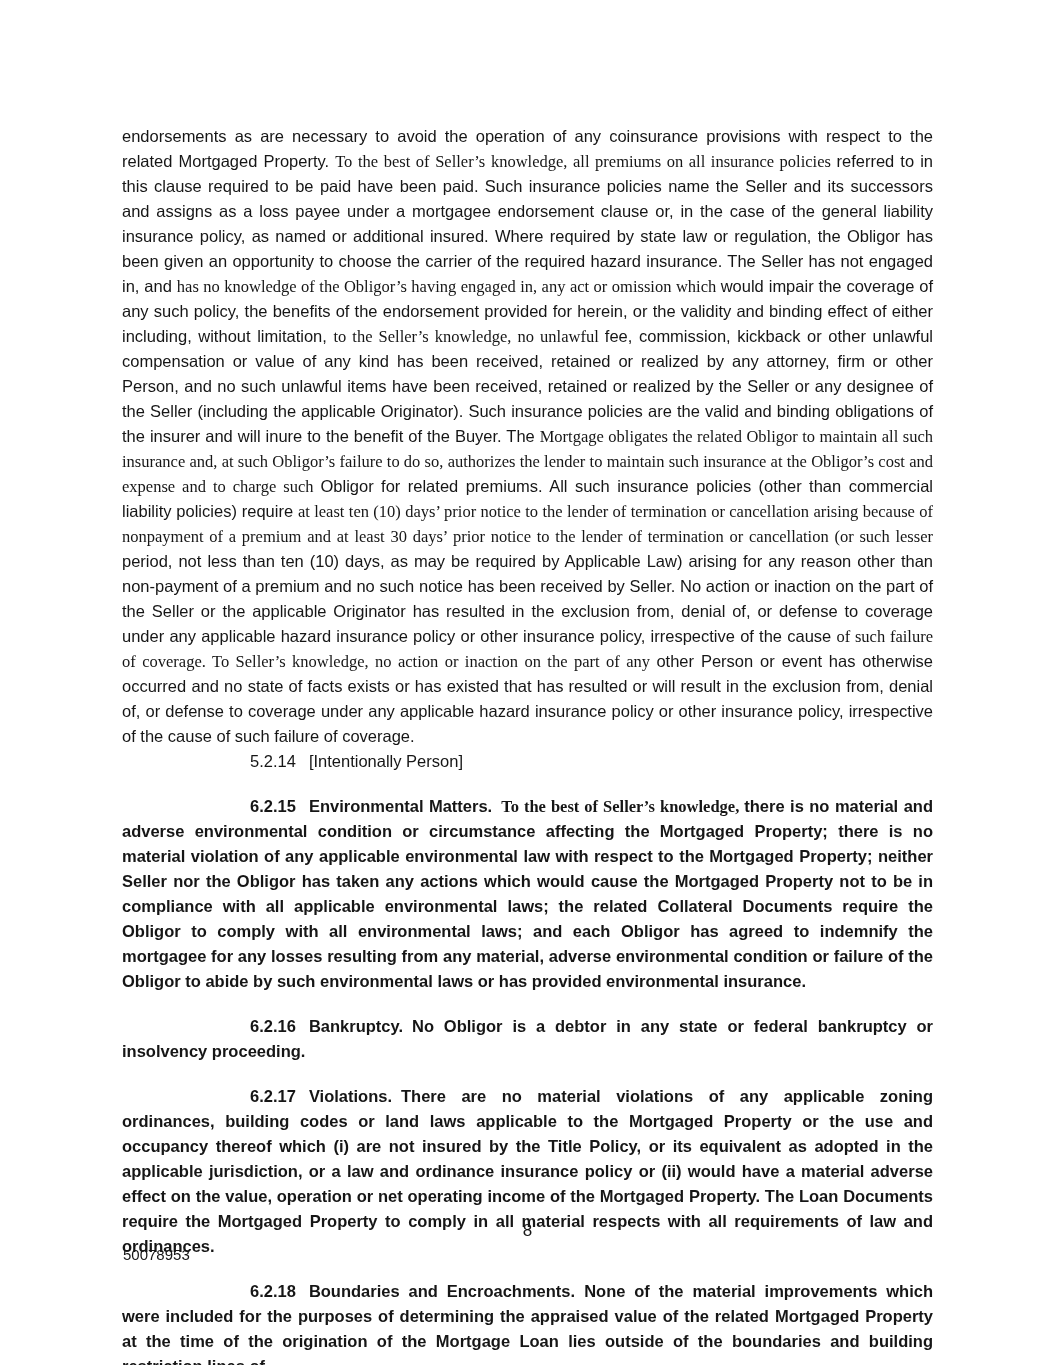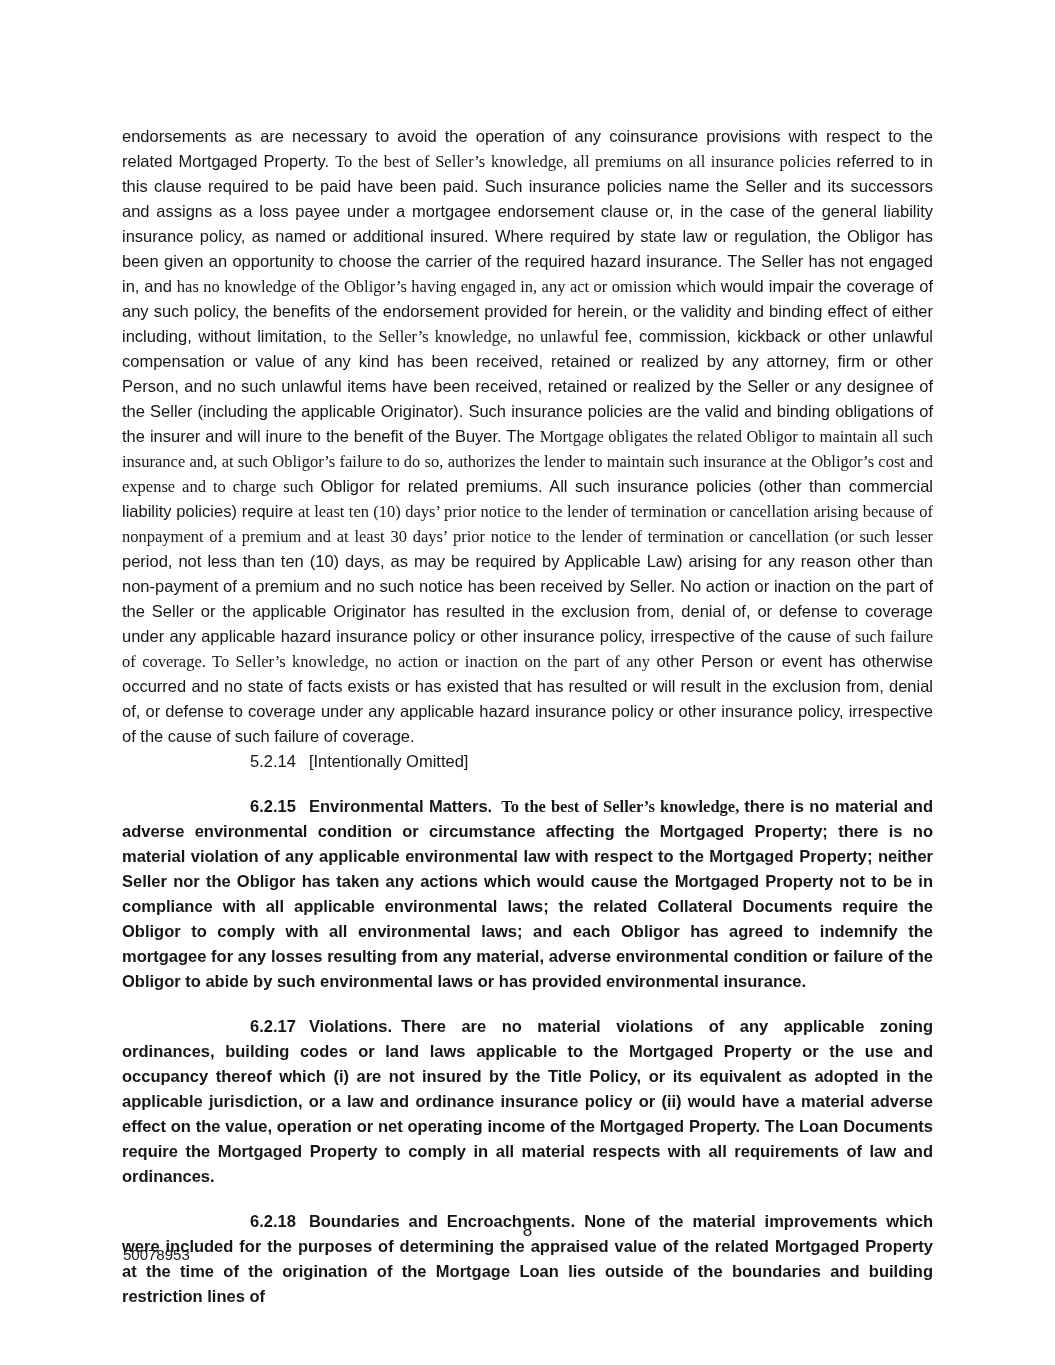--- a/index.html
+++ b/index.html
@@ -44,20 +44,21 @@
     font-family: "Liberation Sans", sans-serif;
     font-size: 15px;
   }
 </style>
 </head>
 <body>
 
 <div class="page">
   <div class="text-block" id="text-block">
       <p class="para"><span class="run-sans">endorsements as are necessary to avoid the operation of any coinsurance provisions with respect to the related Mortgaged Property. </span><span class="run-serif">To the best of Seller’s knowledge, all premiums on all insurance policies </span><span class="run-sans">referred to in this clause required to be paid have been paid. Such insurance policies name the Seller and its successors and assigns as a loss payee under a mortgagee endorsement clause or, in the case of the general liability insurance policy, as named or additional insured. Where required by state law or regulation, the Obligor has been given an opportunity to choose the carrier of the required hazard insurance. The Seller has not engaged in, and </span><span class="run-serif">has no knowledge of the Obligor’s having engaged in, any act or omission which </span><span class="run-sans">would impair the coverage of any such policy, the benefits of the endorsement provided for herein, or the validity and binding effect of either including, without limitation, </span><span class="run-serif">to the Seller’s knowledge, no unlawful </span><span class="run-sans">fee, commission, kickback or other unlawful compensation or value of any kind has been received, retained or realized by any attorney, firm or other Person, and no such unlawful items have been received, retained or realized by the Seller or any designee of the Seller (including the applicable Originator). Such insurance policies are the valid and binding obligations of the insurer and will inure to the benefit of the Buyer. The </span><span class="run-serif">Mortgage obligates the related Obligor to maintain all such insurance and, at such Obligor’s failure to do so, authorizes the lender to maintain such insurance at the Obligor’s cost and expense and to charge such </span><span class="run-sans">Obligor for related premiums. All such insurance policies (other than commercial liability policies) require </span><span class="run-serif">at least ten (10) days’ prior notice to the lender of termination or cancellation arising because of nonpayment of a premium and at least 30 days’ prior notice to the lender of termination or cancellation (or such lesser </span><span class="run-sans">period, not less than ten (10) days, as may be required by Applicable Law) arising for any reason other than non-payment of a premium and no such notice has been received by Seller. No action or inaction on the part of the Seller or the applicable Originator has resulted in the exclusion from, denial of, or defense to coverage under any applicable hazard insurance policy or other insurance policy, irrespective of the cause </span><span class="run-serif">of such failure of coverage. To Seller’s knowledge, no action or inaction on the part of any </span><span class="run-sans">other Person or event has otherwise occurred and no state of facts exists or has existed that has resulted or will result in the exclusion from, denial of, or defense to coverage under any applicable hazard insurance policy or other insurance policy, irrespective of the cause of such failure of coverage.</span></p>
-      <p class="para section"><span class="sec-num">5.2.14</span><span class="sec-heading">[Intentionally Omitted]</span></p>
+      <p class="para section"><span class="sec-num">5.2.14</span><span class="sec-heading">[Intentionally Person]</span></p>
       <p class="para section spaced"><span class="sec-num">6.2.15</span><span class="sec-heading">Environmental Matters.</span><span class="run-serif">To the best of Seller’s knowledge, </span><span class="run-sans">there is no material and adverse environmental condition or circumstance affecting the Mortgaged Property; there is no material violation of any applicable environmental law with respect to the Mortgaged Property; neither Seller nor the Obligor has taken any actions which would cause the Mortgaged Property not to be in compliance with all applicable environmental laws; the related Collateral Documents require the Obligor to comply with all environmental laws; and each Obligor has agreed to indemnify the mortgagee for any losses resulting from any material, adverse environmental condition or failure of the Obligor to abide by such environmental laws or has provided environmental insurance.</span></p>
+      <p class="para section spaced"><span class="sec-num">6.2.16</span><span class="sec-heading">Bankruptcy.</span><span class="run-sans">No Obligor is a debtor in any state or federal bankruptcy or insolvency proceeding.</span></p>
       <p class="para section spaced"><span class="sec-num">6.2.17</span><span class="sec-heading">Violations.</span><span class="run-sans">There are no material violations of any applicable zoning ordinances, building codes or land laws applicable to the Mortgaged Property or the use and occupancy thereof which (i) are not insured by the Title Policy, or its equivalent as adopted in the applicable jurisdiction, or a law and ordinance insurance policy or (ii) would have a material adverse effect on the value, operation or net operating income of the Mortgaged Property.  The Loan Documents require the Mortgaged Property to comply in all material respects with all requirements of law and ordinances.</span></p>
       <p class="para section spaced"><span class="sec-num">6.2.18</span><span class="sec-heading">Boundaries and Encroachments.</span><span class="run-sans">None of the material improvements which were included for the purposes of determining the appraised value of the related Mortgaged Property at the time of the origination of the Mortgage Loan lies outside of the boundaries and building restriction lines of</span></p>
     </div>
   <div class="page-number">8</div>
   <div class="doc-id">50078953</div>
 </div>
 
 </body></html>

